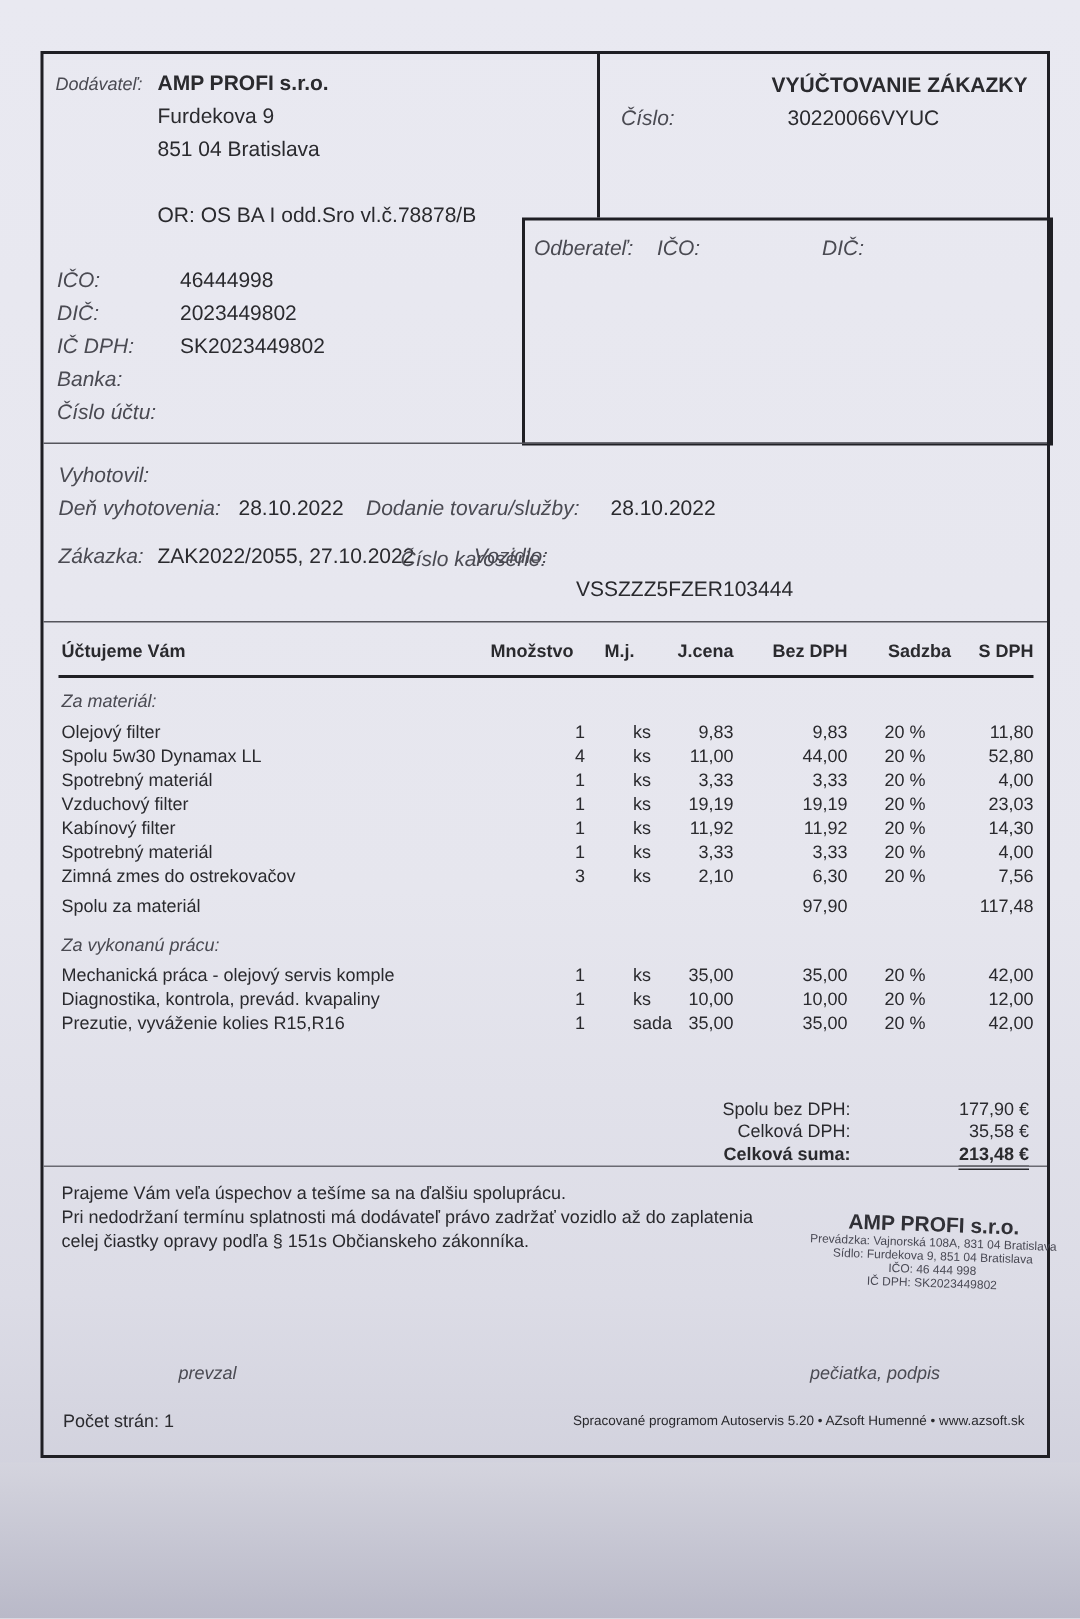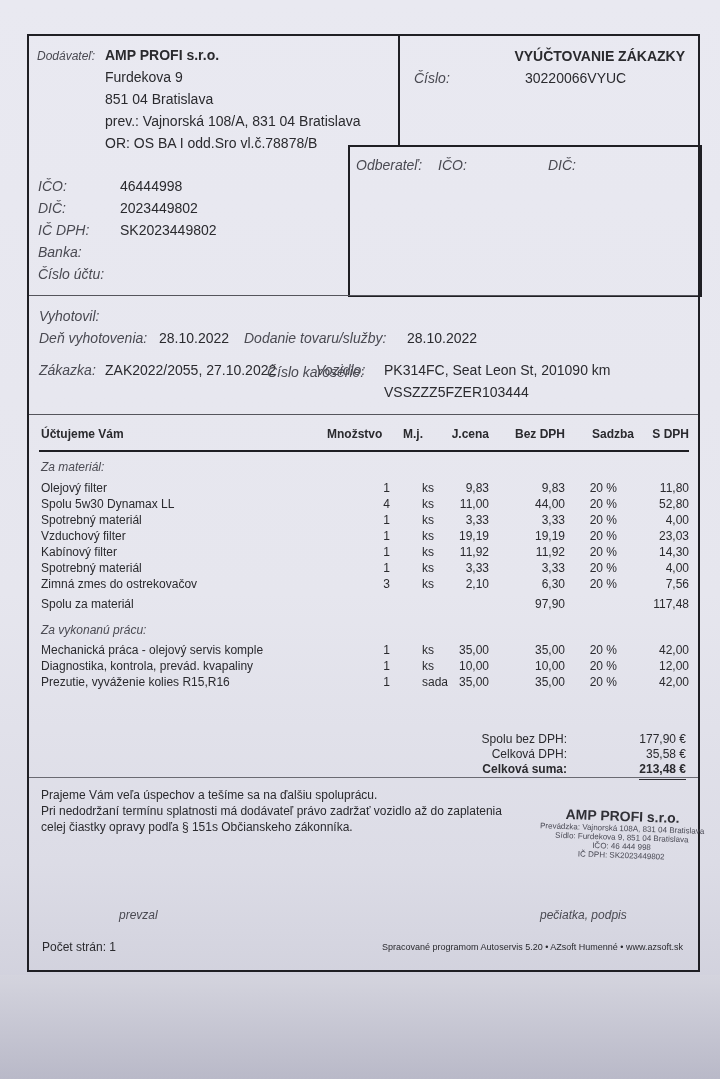--- a/index.html
+++ b/index.html
@@ -50,21 +50,20 @@
 <div class="paper-shade"></div>
 
 <div class="frame">
 
   <div class="vline" style="left:369px; top:0; width:2px; height:109px;"></div>
 
   <div class="abs it f12" style="left:8px; top:13px;">Dodávateľ:</div>
   <div class="abs f14 b" style="left:76px; top:11px;">AMP PROFI s.r.o.</div>
   <div class="abs f14" style="left:76px; top:33px;">Furdekova 9</div>
   <div class="abs f14" style="left:76px; top:55px;">851 04 Bratislava</div>
-  <div class="abs f14" style="left:76px; top:77px;">prev.: Vajnorská 108/A, 831 04 Bratislava</div>
   <div class="abs f14" style="left:76px; top:99px;">OR: OS BA I odd.Sro vl.č.78878/B</div>
 
   <div class="abs it f14" style="left:9px; top:142px;">IČO:</div>
   <div class="abs f14" style="left:91px; top:142px;">46444998</div>
   <div class="abs it f14" style="left:9px; top:164px;">DIČ:</div>
   <div class="abs f14" style="left:91px; top:164px;">2023449802</div>
   <div class="abs it f14" style="left:9px; top:186px;">IČ DPH:</div>
   <div class="abs f14" style="left:91px; top:186px;">SK2023449802</div>
   <div class="abs it f14" style="left:9px; top:208px;">Banka:</div>
   <div class="abs it f14" style="left:9px; top:230px;">Číslo účtu:</div>
@@ -83,21 +82,20 @@
 
   <div class="abs it f14" style="left:10px; top:272px;">Vyhotovil:</div>
   <div class="abs it f14" style="left:10px; top:294px;">Deň vyhotovenia:</div>
   <div class="abs f14" style="left:130px; top:294px;">28.10.2022</div>
   <div class="abs it f14" style="left:215px; top:294px;">Dodanie tovaru/služby:</div>
   <div class="abs f14" style="left:378px; top:294px;">28.10.2022</div>
 
   <div class="abs it f14" style="left:10px; top:326px;">Zákazka:</div>
   <div class="abs f14" style="left:76px; top:326px;">ZAK2022/2055, 27.10.2022</div>
   <div class="abs it f14" style="left:287px; top:326px;">Vozidlo:</div>
-  <div class="abs f14" style="left:355px; top:326px;">PK314FC, Seat Leon St, 201090 km</div>
   <div class="abs it f14" style="left:238px; top:328px;">Číslo karosérie:</div>
   <div class="abs f14" style="left:355px; top:348px;">VSSZZZ5FZER103444</div>
 
   <div class="hline" style="left:0; top:378px; width:669px; height:1px; background:#55555c;"></div>
 
   <div class="row b" style="top:391px;">
     <span class="c-name">Účtujeme Vám</span>
     <span style="left:286px;">Množstvo</span>
     <span style="left:362px;">M.j.</span>
     <span class="c-price">J.cena</span>

